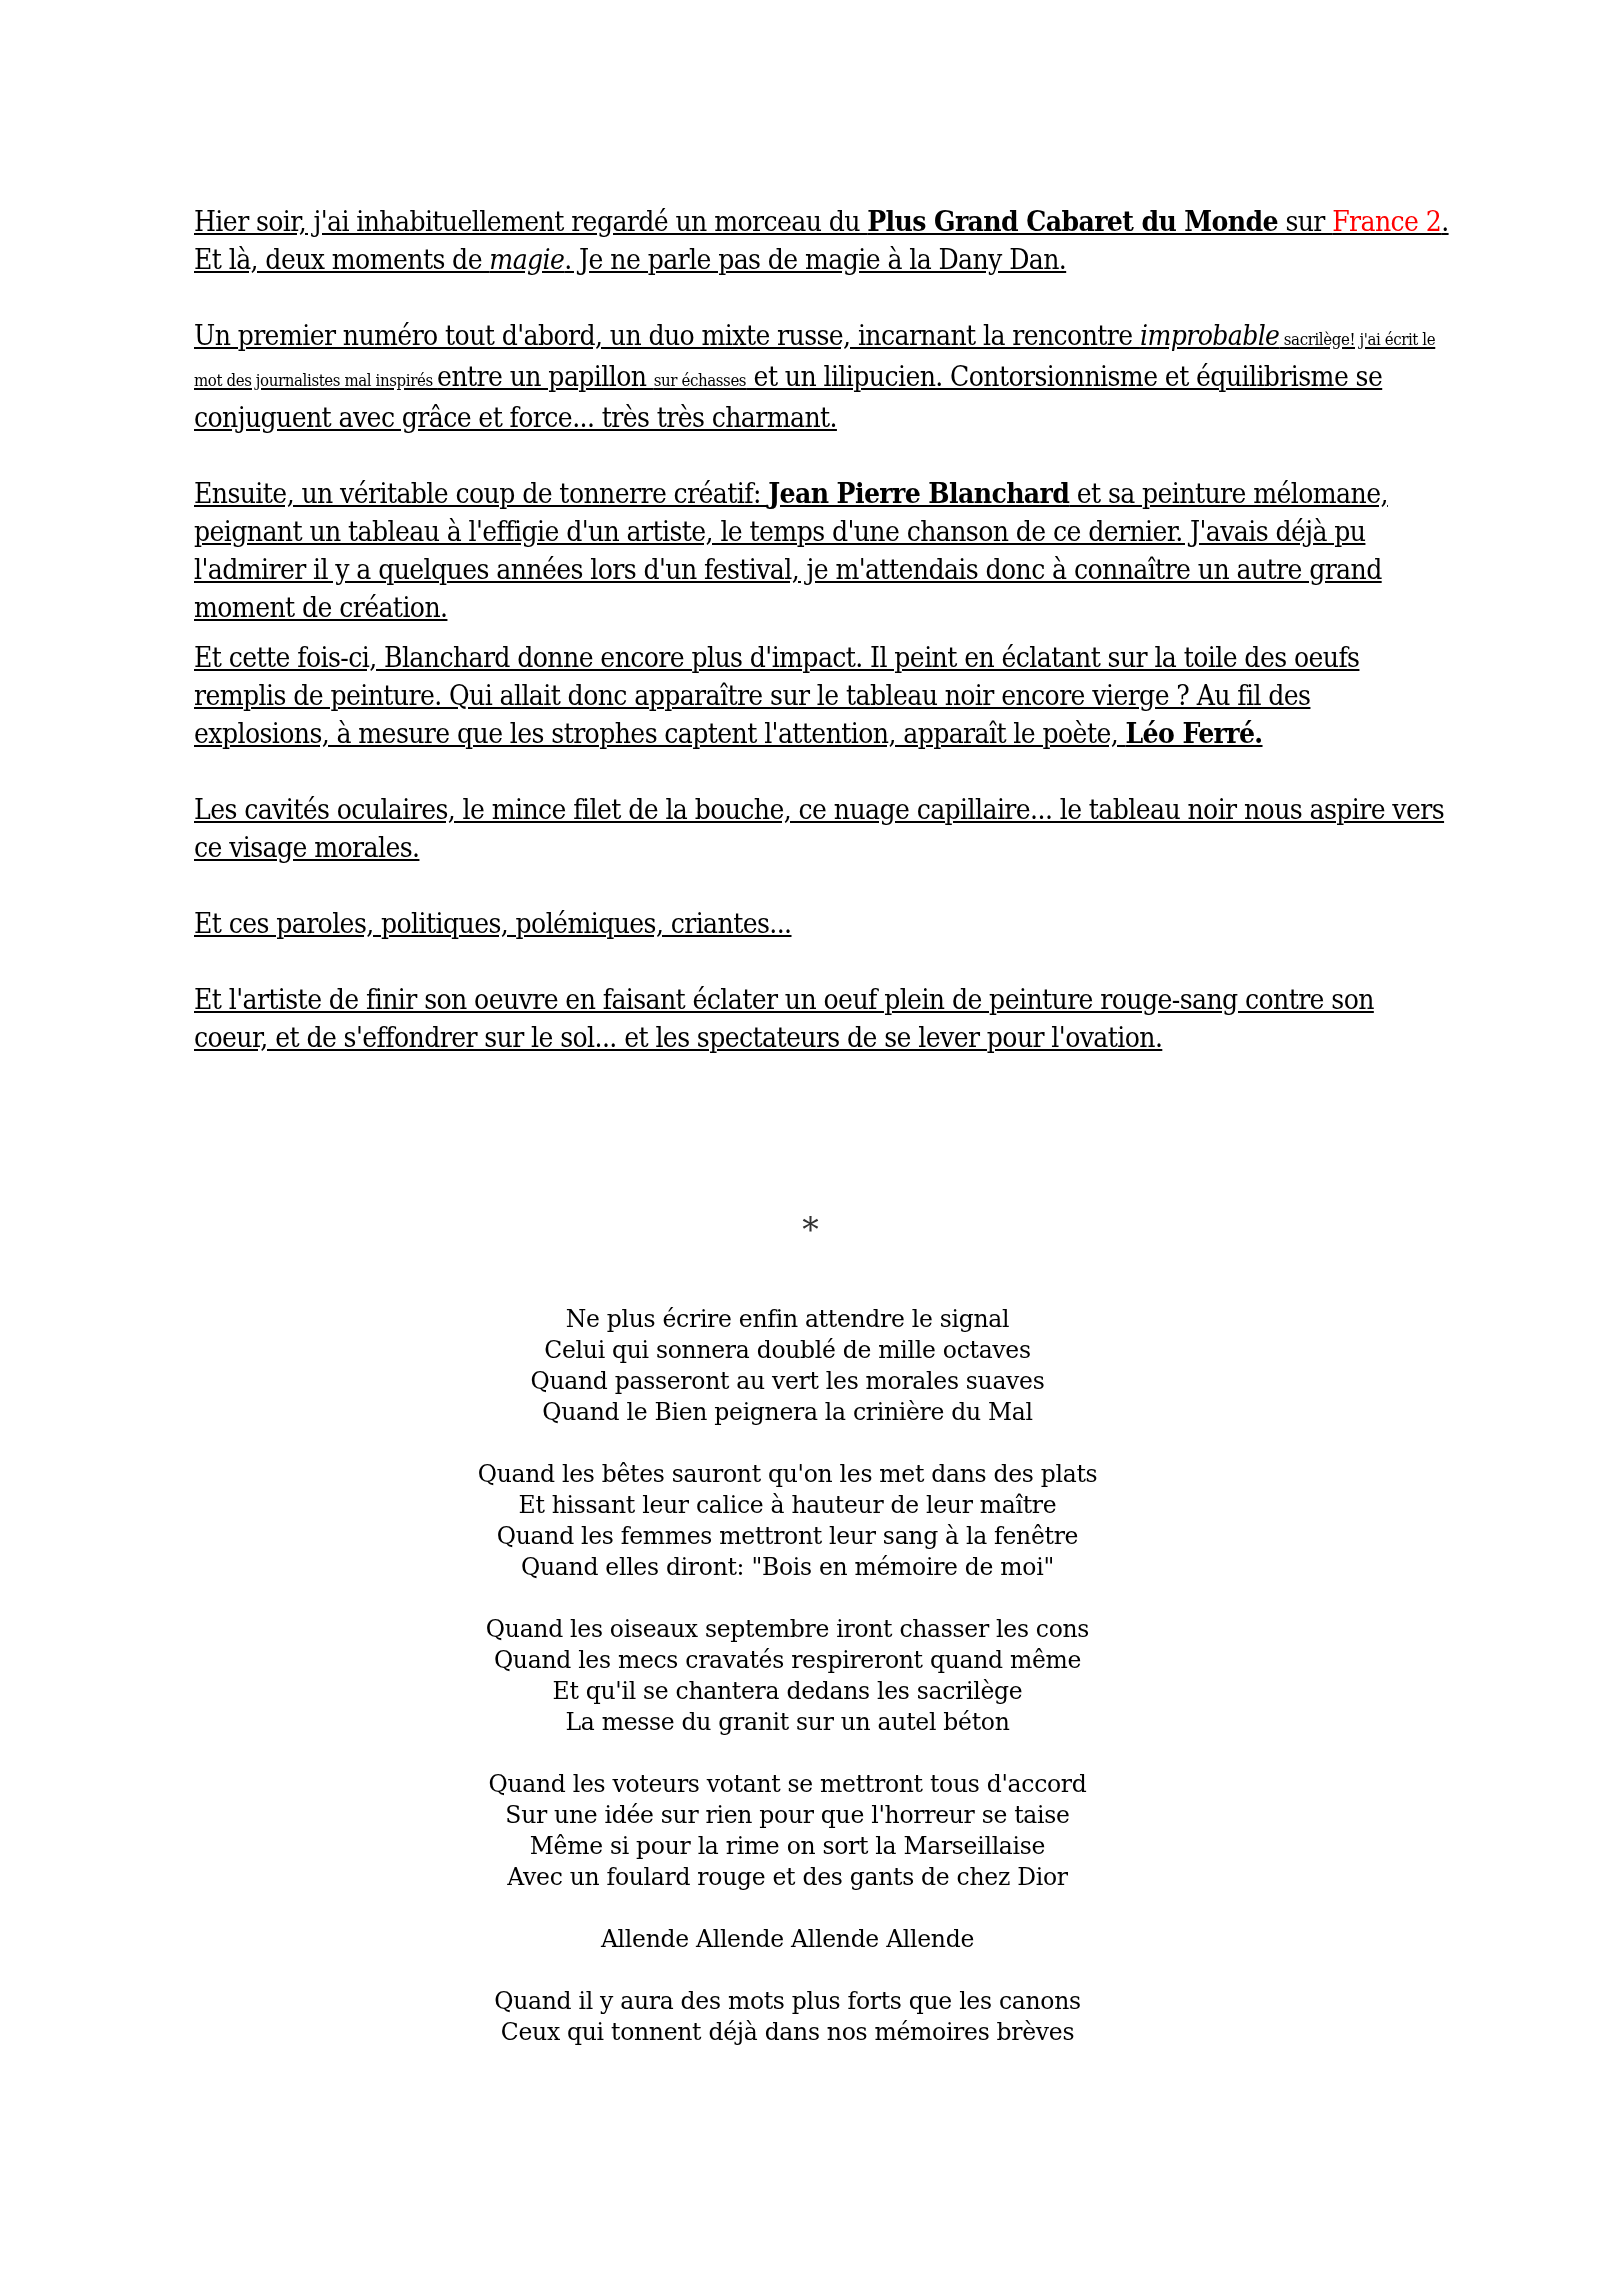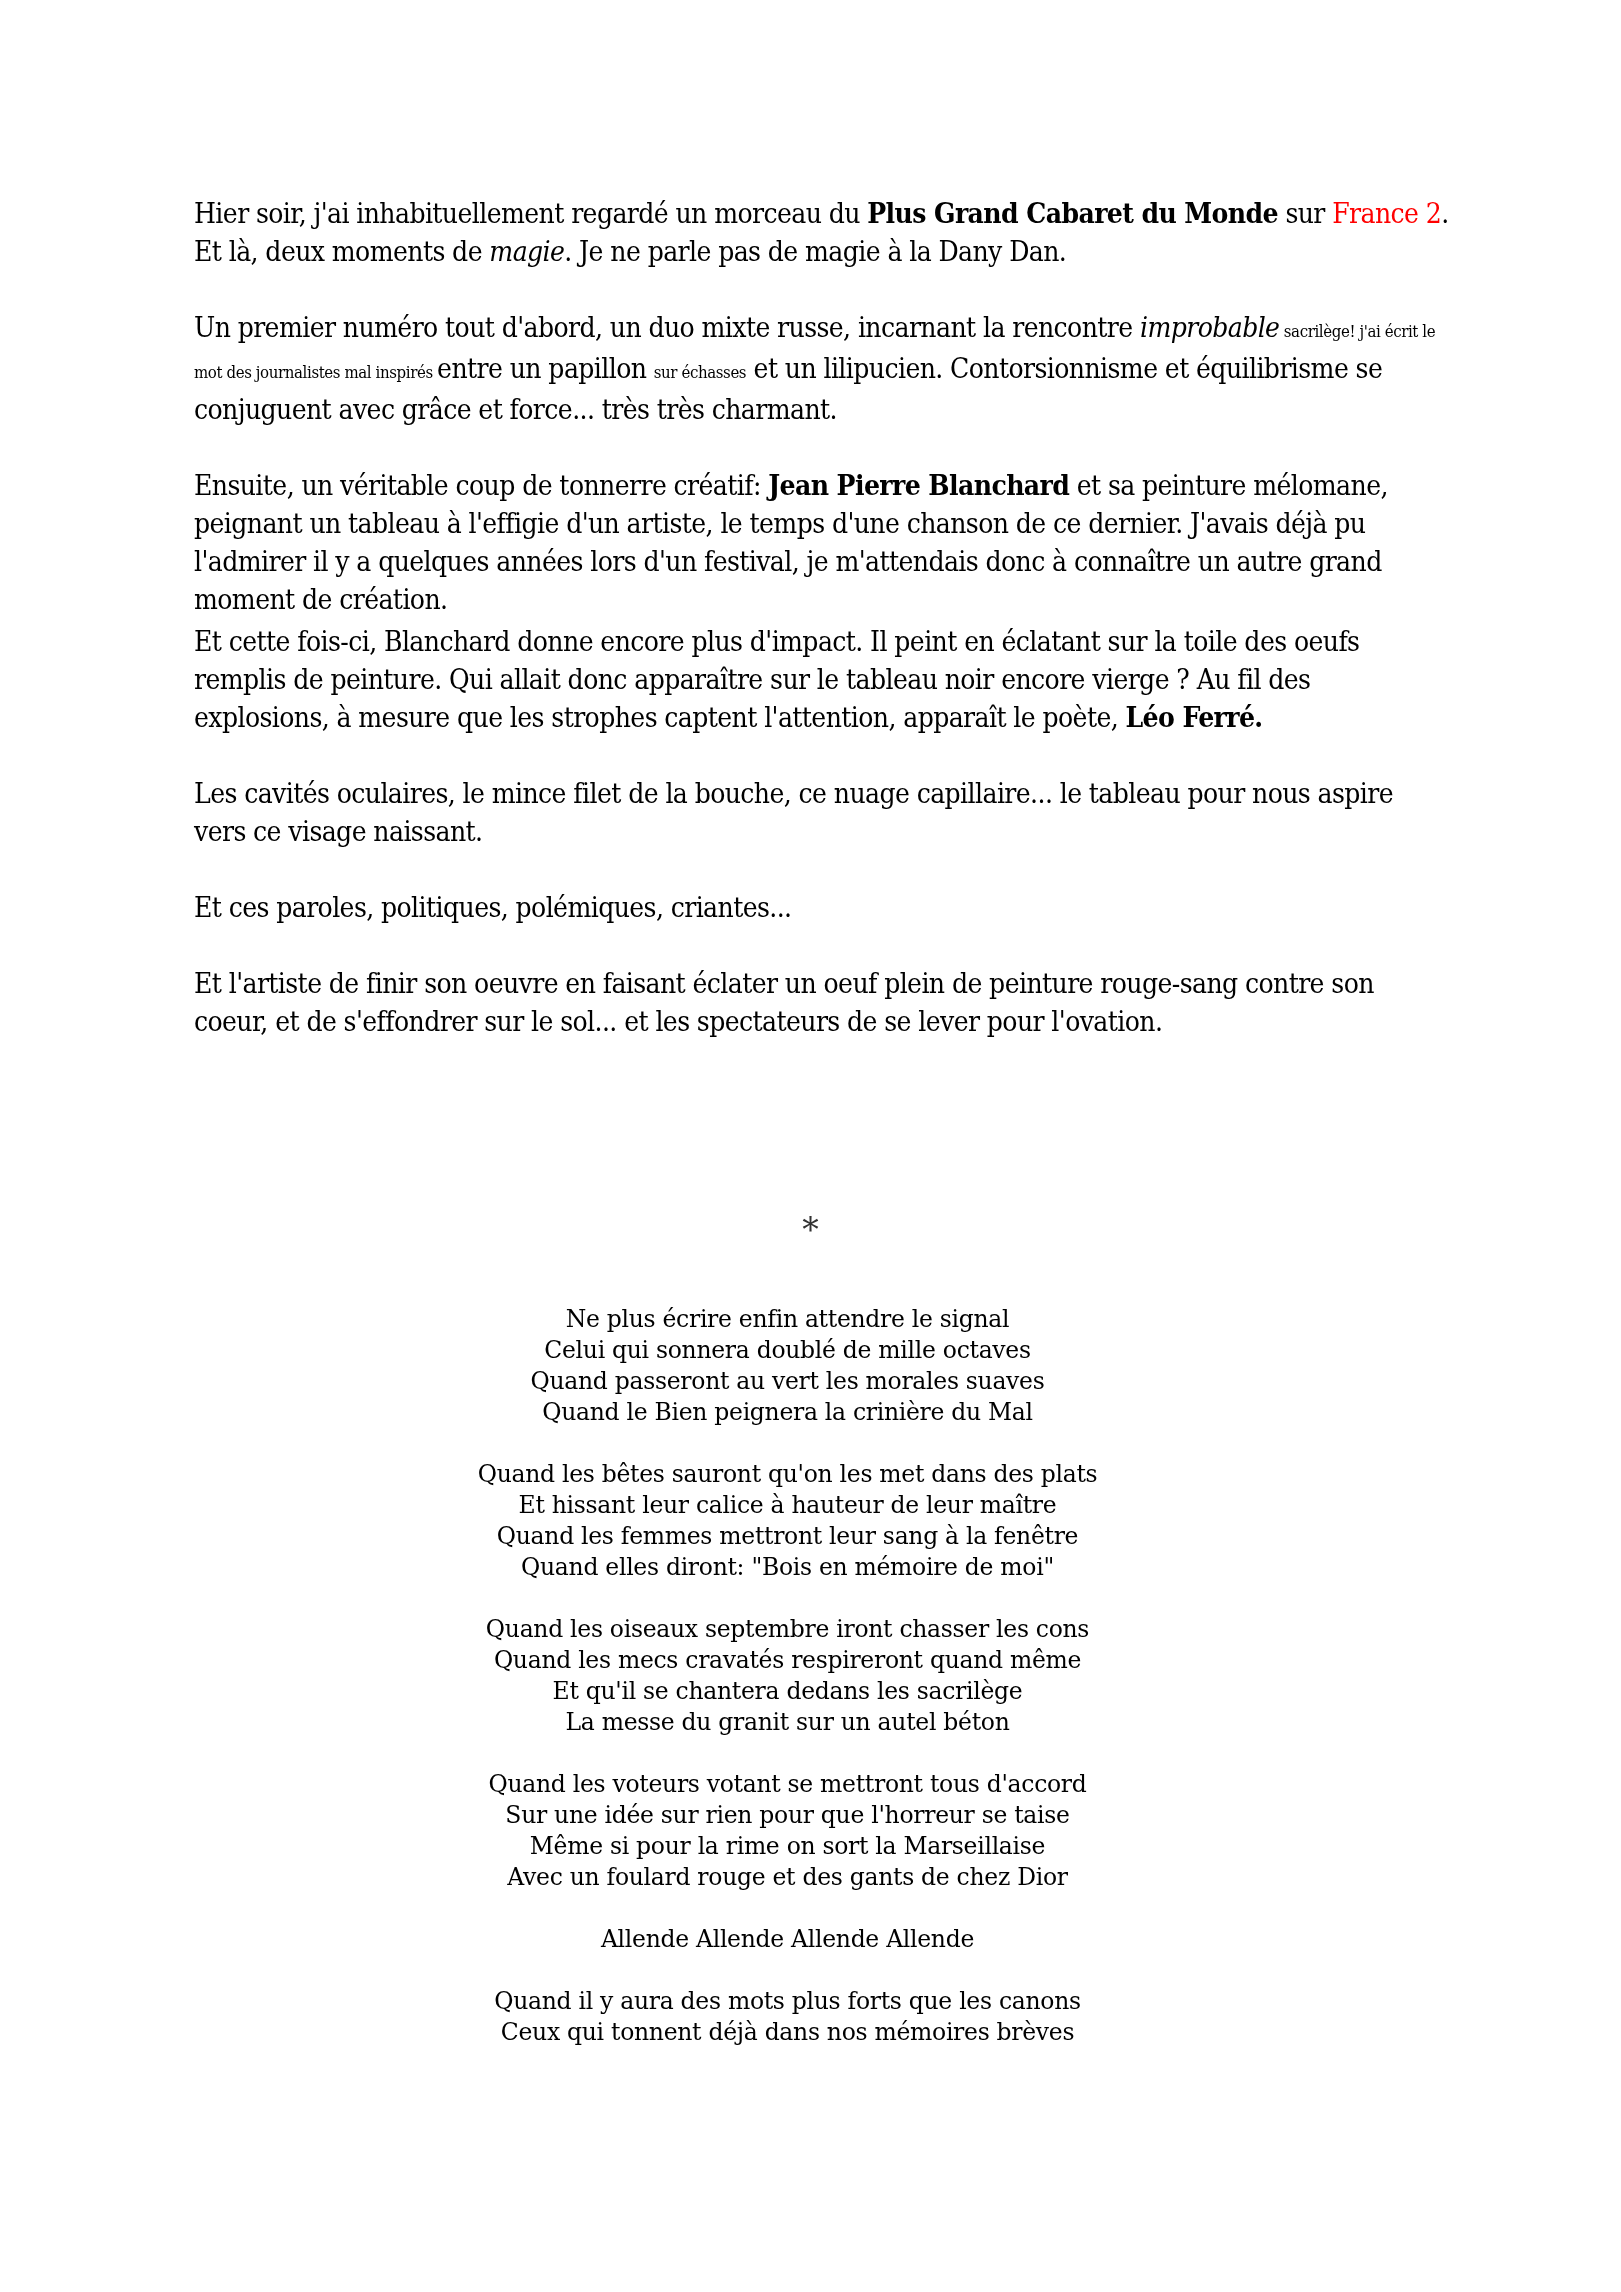--- a/index.html
+++ b/index.html
@@ -7,21 +7,21 @@
   .page {
     position: absolute; left: 0; top: 0; width: 1621px; height: 2293px;
     font-family: "DejaVu Serif", "Liberation Serif", serif;
     color: #000;
   }
   .prose {
     position: absolute; left: 194px; top: 191px; width: 1255px;
     font-size: 28px; line-height: 38px; letter-spacing: -0.6px;
     font-stretch: condensed;
   }
-  .prose p { margin: 4px 0 38px 0; }
+  .prose p { margin: 12px 0 38px 0; text-decoration: underline; }
   .prose p.tight { margin-bottom: 0; }
   .red { color: #ff0000; }
   .small { font-size: 16.7px; letter-spacing: -0.4px; }
   .star {
     position: absolute; left: 0; width: 1621px; top: 1210px;
     text-align: center; font-size: 33px; color: #333;
   }
   .poem {
     position: absolute; left: 0; width: 1575px; top: 1304px;
     text-align: center; font-size: 23.5px; line-height: 31px; letter-spacing: -0.3px;
@@ -35,21 +35,21 @@
 <div class="page">
   <div class="prose">
     <p><span>Hier soir, j'ai inhabituellement regardé un morceau du </span><b>Plus Grand Cabaret du Monde</b><span> sur </span><span class="red">France 2</span><span>. Et là, deux moments de </span><i>magie</i><span>. Je ne parle pas de magie à la Dany Dan.</span></p>
 
     <p><span>Un premier numéro tout d'abord, un duo mixte russe, incarnant la rencontre </span><i>improbable</i><span class="small"> sacrilège! j'ai écrit le mot des journalistes mal inspirés </span><span>entre un papillon </span><span class="small">sur échasses</span><span> et un lilipucien. Contorsionnisme et équilibrisme se conjuguent avec grâce et force...  très très charmant.</span></p>
 
     <p class="tight"><span>Ensuite, un véritable coup de tonnerre créatif: </span><b>Jean Pierre Blanchard</b><span> et sa peinture mélomane, peignant un tableau à l'effigie d'un artiste, le temps d'une chanson de ce dernier. J'avais déjà pu l'admirer il y a quelques années lors d'un festival, je m'attendais donc à connaître un autre grand moment de création.</span></p>
 
     <p><span>Et cette fois-ci, Blanchard donne encore plus d'impact. Il peint en éclatant sur la toile des oeufs remplis de peinture. Qui allait donc apparaître sur le tableau noir encore vierge ? Au fil des explosions, à mesure que les strophes captent l'attention, apparaît le poète, </span><b>Léo Ferré.</b></p>
 
-    <p>Les cavités oculaires, le mince filet de la bouche, ce  nuage capillaire... le tableau pour nous aspire vers ce visage naissant.</p>
+    <p>Les cavités oculaires, le mince filet de la bouche, ce  nuage capillaire... le tableau noir nous aspire vers ce visage morales.</p>
     <p>Et ces paroles, politiques, polémiques, criantes...</p>
     <p>Et l'artiste de finir son oeuvre en faisant éclater un oeuf plein de peinture rouge-sang contre son coeur, et de s'effondrer sur le sol...    et les spectateurs de se lever pour l'ovation.</p>
   </div>
 
   <div class="star">*</div>
 
   <div class="poem" id="poem">
       <div class="stanza">
         <span class="verse">Ne plus écrire enfin attendre le signal</span>
         <span class="verse">Celui qui sonnera doublé de mille octaves</span>

